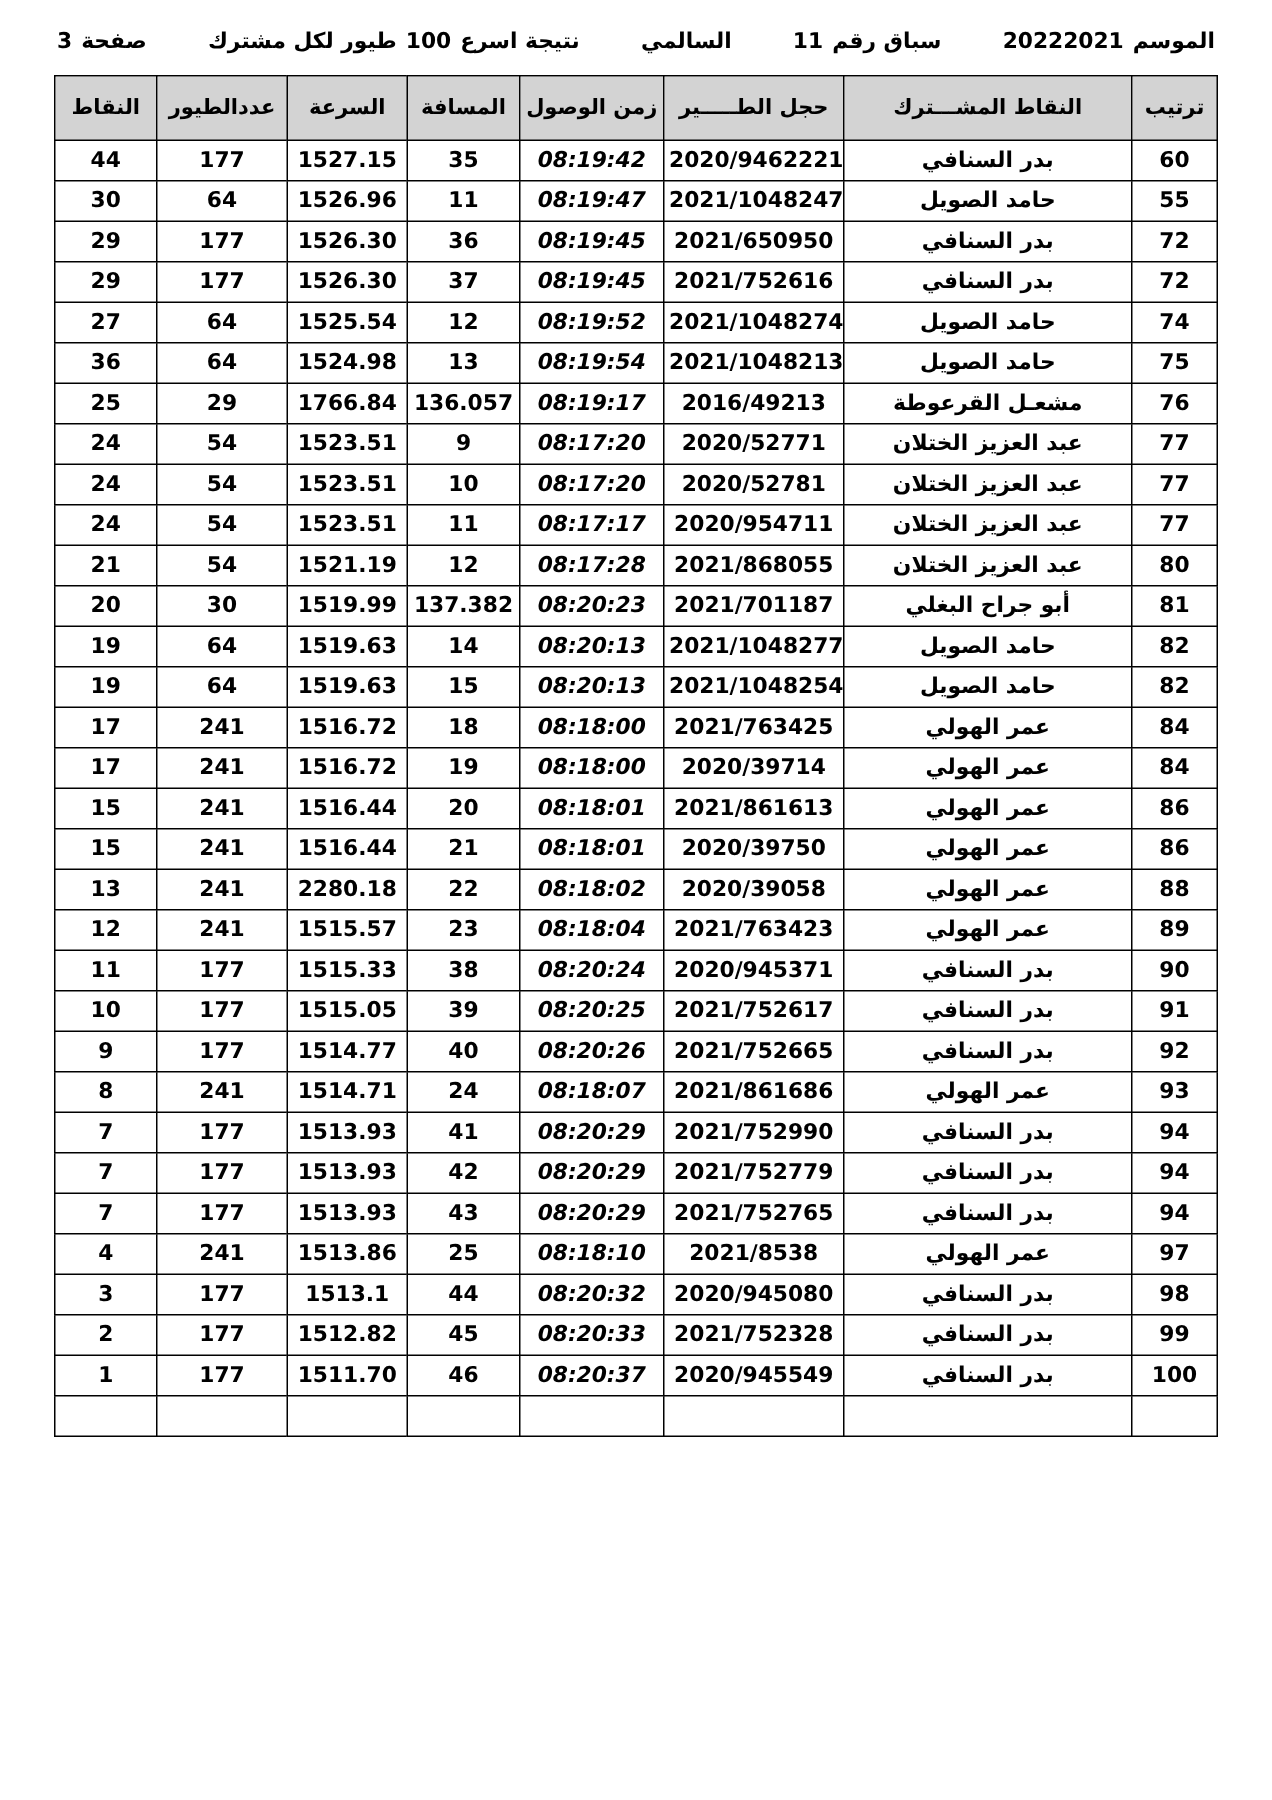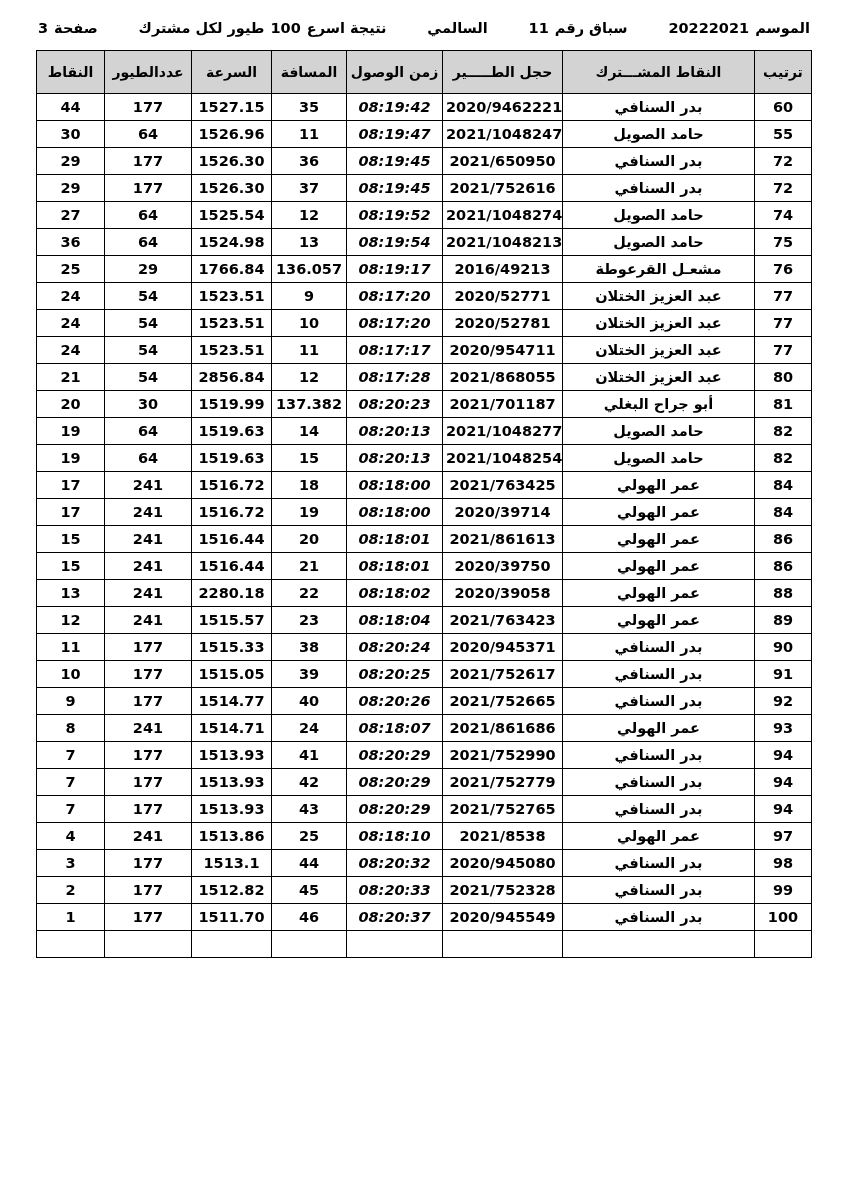--- a/index.html
+++ b/index.html
@@ -214,21 +214,21 @@
           <td class="col-speed">1523.51</td>
           <td class="col-birds">54</td>
           <td class="col-points">24</td>
         </tr>
         <tr>
           <td class="col-rank">80</td>
           <td class="col-name">عبد العزيز الختلان</td>
           <td class="col-ring">2021/868055</td>
           <td class="col-arrival">08:17:28</td>
           <td class="col-distance">12</td>
-          <td class="col-speed">2856.84</td>
+          <td class="col-speed">1521.19</td>
           <td class="col-birds">54</td>
           <td class="col-points">21</td>
         </tr>
         <tr>
           <td class="col-rank">81</td>
           <td class="col-name">أبو جراح البغلي</td>
           <td class="col-ring">2021/701187</td>
           <td class="col-arrival">08:20:23</td>
           <td class="col-distance">137.382</td>
           <td class="col-speed">1519.99</td>

